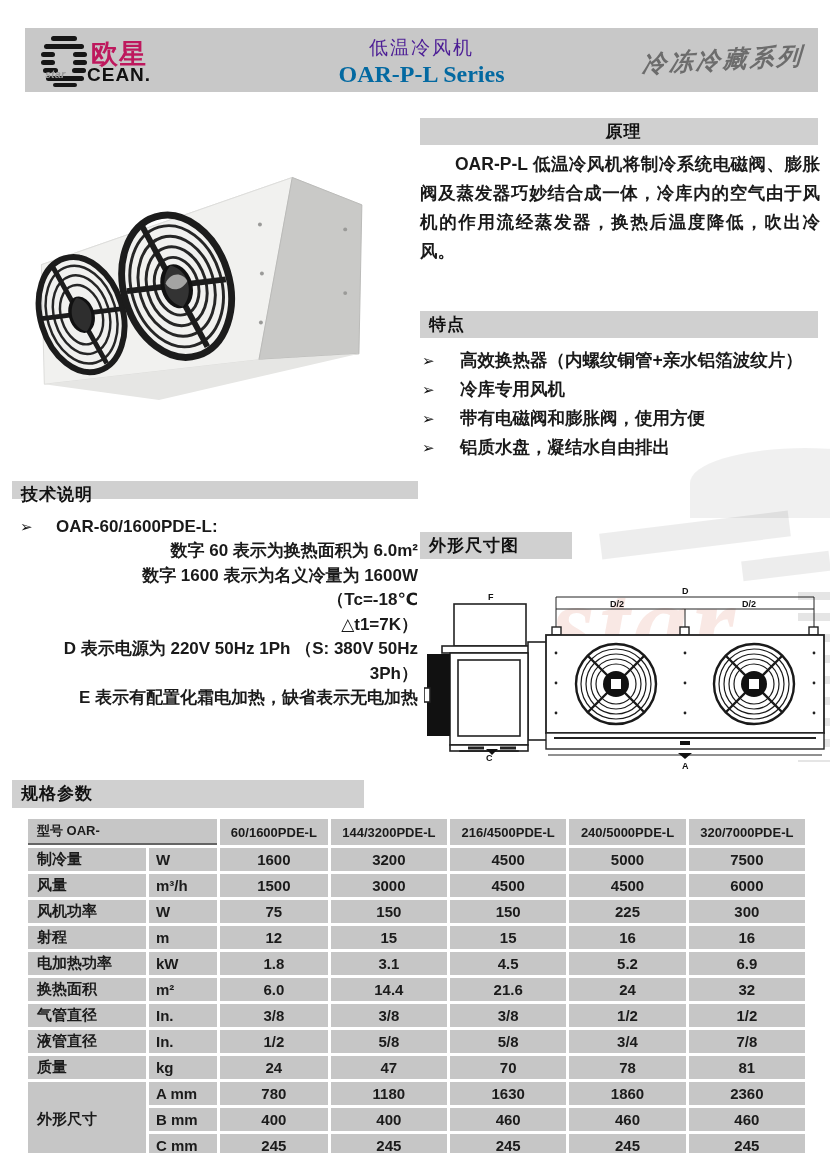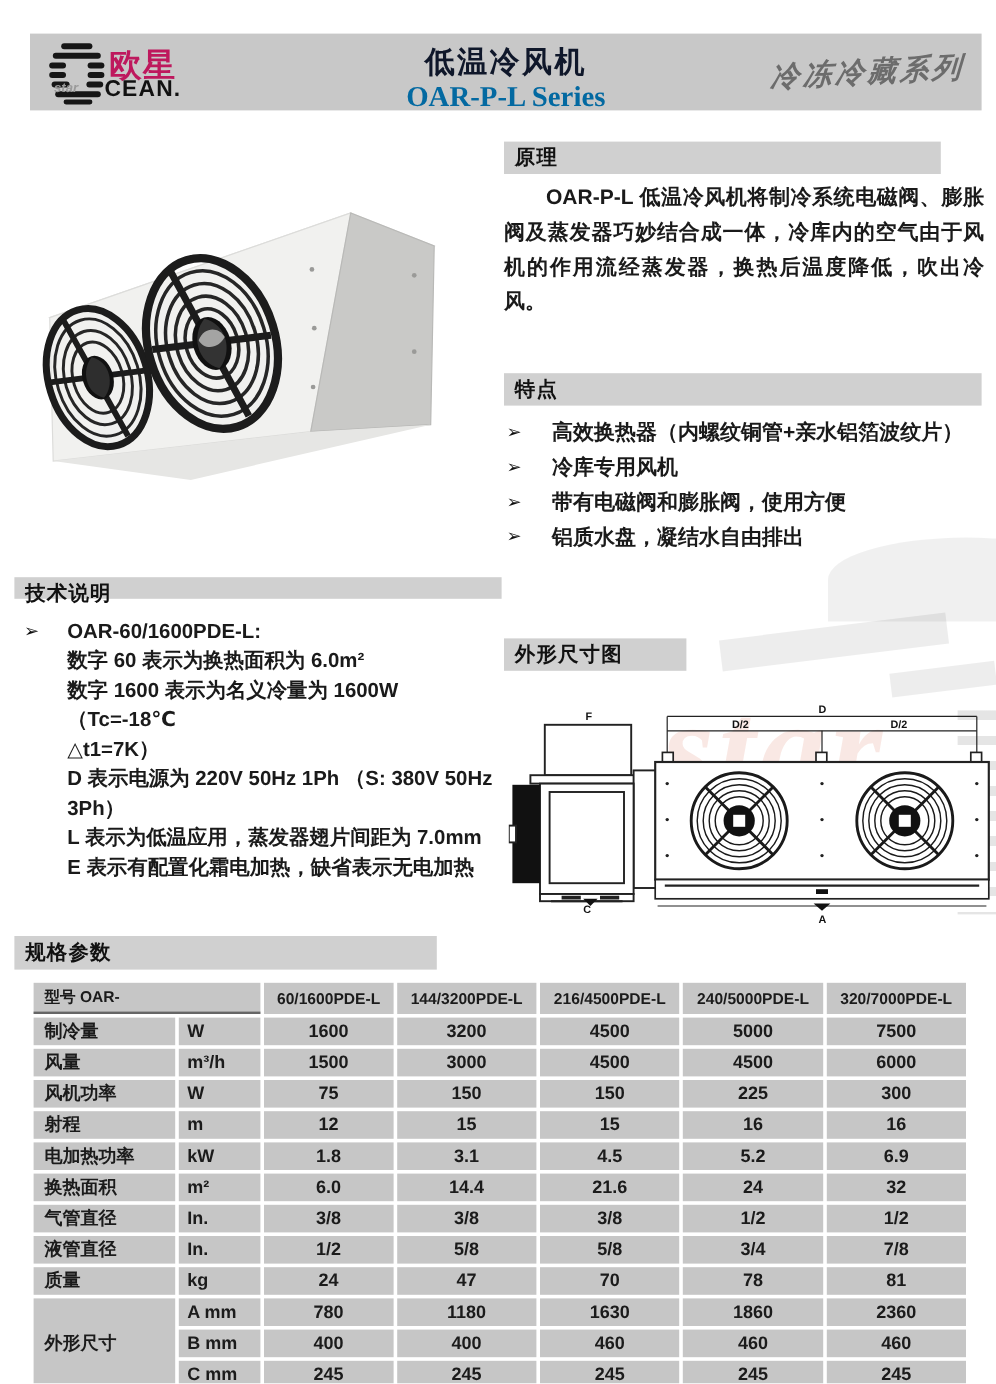--- a/index.html
+++ b/index.html
@@ -8,46 +8,46 @@
   .page { position:relative; width:830px; height:1153px; background:#fff; overflow:hidden; }
 
   
   .banner { position:absolute; left:25px; top:28px; width:793px; height:64px; background:#c8c8c8; }
   .logo { position:absolute; left:14px; top:4px; width:190px; height:58px; }
   .logo-o { position:absolute; left:0; top:2px; }
   .logo-cn { position:absolute; left:52px; top:4px; font-size:27px; font-weight:bold; color:#be185d; letter-spacing:1px; }
   .logo-star { position:absolute; left:6px; top:36px; font-size:11px; font-style:italic; color:#9a9a9a; font-weight:bold; }
   .logo-en { position:absolute; left:48px; top:32px; font-size:19px; font-weight:bold; color:#111; letter-spacing:1px; font-family:"Liberation Sans",sans-serif; }
   .banner-center { position:absolute; left:0; top:0; width:100%; text-align:center; }
-  .banner-title-cn { margin-top:7px; font-size:25px; font-weight:bold; color:#0f172a; letter-spacing:2px; }
+  .banner-title-cn { margin-top:7px; font-size:19px; font-weight:normal; color:#4c1d95; letter-spacing:2px; }
   .banner-title-en { font-size:24px; font-weight:bold; color:#0369a1; font-family:"Liberation Serif","DejaVu Serif",serif; }
   .banner-series { position:absolute; right:14px; top:16px; font-size:24px; font-weight:bold; color:#6c6c6c;
                    font-family:"Liberation Serif","DejaVu Serif",serif; font-style:italic;
                    transform:rotate(-3deg) skewX(-6deg); letter-spacing:3px; }
 
   
   .sec-bar { position:absolute; background:#d0d0d0; height:27px; line-height:27px; padding-left:9px;
              font-size:17px; font-weight:bold; color:#111; letter-spacing:1px; }
-  .bar-principle { left:420px; top:118px; width:364px; }
+  .bar-principle { left:420px; top:118px; width:398px;text-align:center; }
   .bar-features  { left:420px; top:311px; width:398px; }
   .bar-tech      { left:12px;  top:481px; width:406px; height:18px; line-height:28px;}
   .bar-dims      { left:420px; top:532px; width:152px; }
   .bar-specs     { left:12px;  top:780px; width:352px; height:28px; line-height:28px;}
 
   
   .principle-text { position:absolute; left:420px; top:150px; width:400px; font-size:17.5px; font-weight:bold;
                     color:#1a1a1a; line-height:29px; text-align:justify; text-indent:2em; }
   .feature-list { position:absolute; left:420px; top:346px; width:404px; }
   .feature-item { position:relative; padding-left:40px; font-size:17.5px; font-weight:bold; color:#1a1a1a;
                   line-height:29px; white-space:nowrap; }
   .bullet { position:absolute; left:2px; top:0; font-size:15px; font-weight:bold; color:#111; }
 
   .tech-block { position:absolute; left:18px; top:514px; width:400px; }
   .tech-title { position:relative; padding-left:38px; font-size:17px; font-weight:bold; color:#1a1a1a; line-height:25px; }
-  .tech-line { padding-left:38px; font-size:17px; font-weight:bold; color:#1a1a1a; line-height:24.5px; }
+  .tech-line { padding-left:38px; font-size:17px; font-weight:bold; color:#1a1a1a; line-height:24.5px;text-align:right; }
 
   
   .photo { position:absolute; left:12px; top:120px; width:392px; height:356px; }
 
   
   .dim-side  { position:absolute; left:424px; top:590px; width:148px; height:172px; }
   .dim-front { position:absolute; left:540px; top:583px; width:290px; height:188px; }
   .dim-label { font-size:9px; font-weight:bold; fill:#111; font-family:"Liberation Sans",sans-serif; }
 
   
@@ -173,21 +173,20 @@
   </div>
   <div class="tech-block">
     <div class="tech-title">
       <span class="bullet">➢</span>
       <span>OAR-60/1600PDE-L:</span>
     </div>
     <div class="tech-line">数字 60 表示为换热面积为 6.0m²</div>
     <div class="tech-line">数字 1600 表示为名义冷量为 1600W （Tc=-18℃</div>
     <div class="tech-line">△t1=7K）</div>
     <div class="tech-line">D 表示电源为 220V 50Hz 1Ph （S: 380V 50Hz 3Ph）</div>
-    <div class="tech-line">L 表示为低温应用，蒸发器翅片间距为 7.0mm</div>
     <div class="tech-line">E 表示有配置化霜电加热，缺省表示无电加热</div>
   </div>
 
   <div class="sec-bar bar-dims">
     <span>外形尺寸图</span>
   </div>
 
   <div class="wm-bar" style="left:600px; top:522px; width:190px; height:26px; transform:rotate(-7deg);"></div>
   <div class="wm-bar" style="left:742px; top:556px; width:88px; height:20px; transform:rotate(-7deg);"></div>
   <div class="wm-star">star</div>

